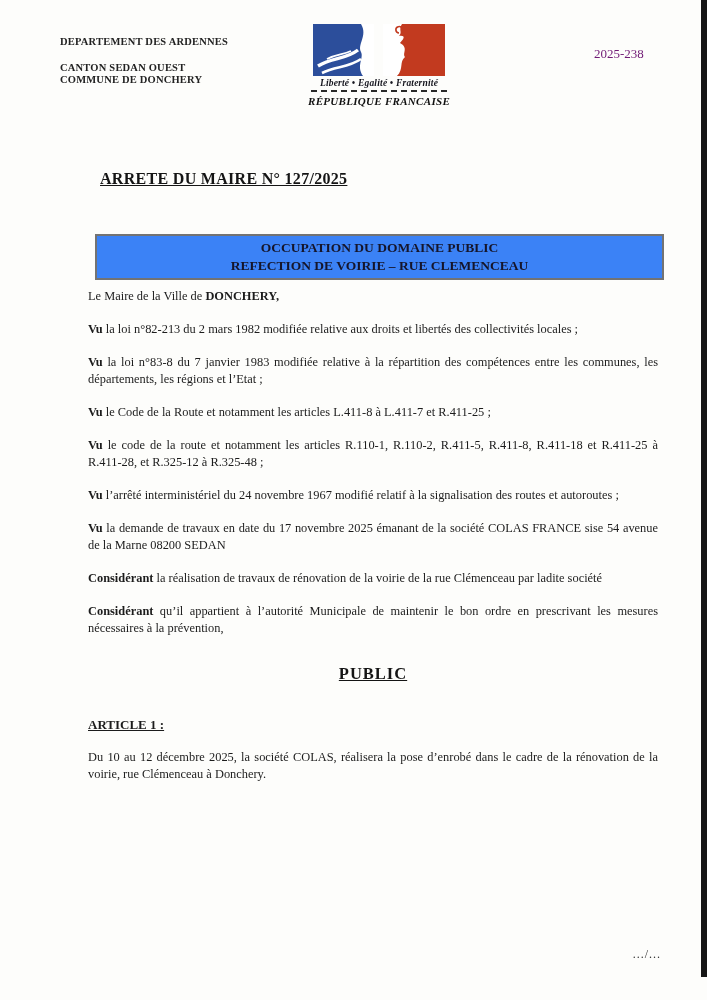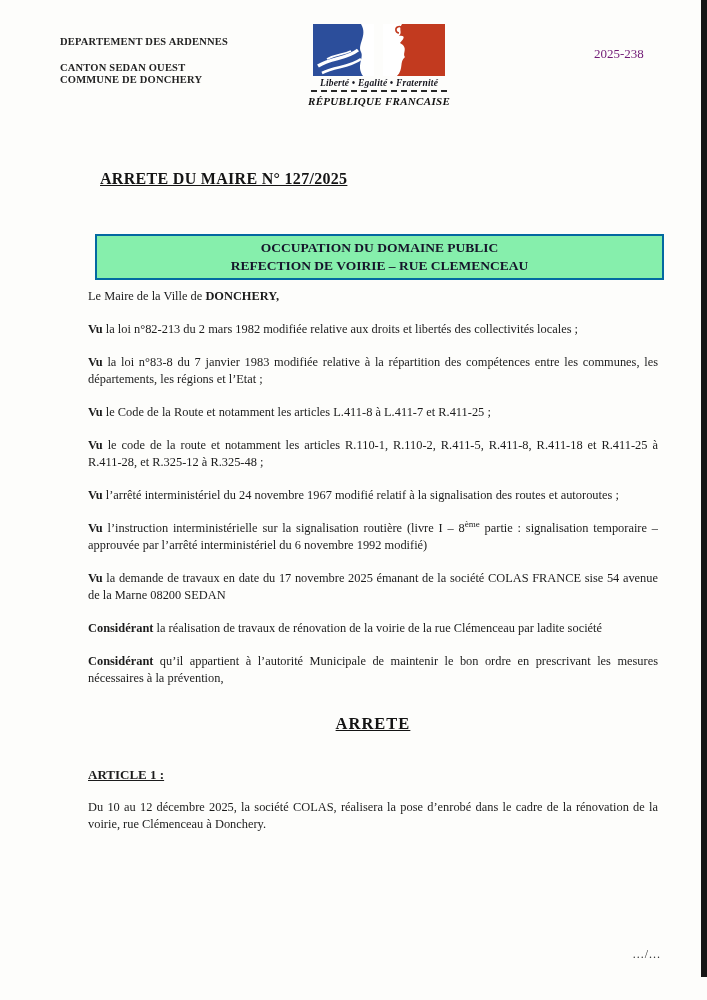--- a/index.html
+++ b/index.html
@@ -12,21 +12,21 @@
   .header-left .dept{margin-bottom:13px;}
   .logo-block{position:absolute;left:308px;top:24px;width:142px;text-align:center;}
   .logo-block svg{display:block;margin:0 auto;}
   .motto{font-size:9.5px;font-weight:bold;font-style:italic;margin-top:2px;letter-spacing:.2px;color:#16161f;}
   .dashline{border-top:2px dashed #2a2a2a;margin:2px 3px 3px;}
   .republic{font-size:11px;font-weight:bold;font-style:italic;letter-spacing:.3px;color:#111;}
   .ref{position:absolute;left:594px;top:38px;font-size:13px;color:#701a75;margin-top:8px;}
   .title{position:absolute;left:100px;top:170px;width:568px;text-align:left;
          font-size:16px;font-weight:bold;text-decoration:underline;letter-spacing:.3px;color:#141414;}
   .subject-box{position:absolute;left:95px;top:234px;width:569px;box-sizing:border-box;
-         background:#86efac;border:2px solid #0369a1;text-align:center;font-weight:bold;
+         background:#3b82f6;border:2px solid #737373;text-align:center;font-weight:bold;
          font-size:13.5px;line-height:18px;padding:3px 0;color:#15152a;}
   .doc-body{position:absolute;left:88px;top:288px;width:570px;font-size:12.4px;line-height:17px;text-align:justify;color:#1c1c1c;}
   .doc-body p{margin:0 0 16px;}
   sup{font-size:9px;line-height:0;}
   .arrete-heading{text-align:center;font-size:16.5px;font-weight:bold;text-decoration:underline;
          letter-spacing:1px;margin:28px 0 34px;color:#141414;}
   .article-heading{font-weight:bold;text-decoration:underline;font-size:13px;margin:0 0 1px;}
   .article-body{margin:0;}
   .continuation{position:absolute;right:46px;top:947px;font-size:12px;letter-spacing:1px;color:#333;}
   .right-strip{position:absolute;right:0;top:0;width:6px;height:977px;background:#161616;}
@@ -66,26 +66,25 @@
 </div>
 
 <div class="doc-body">
   <p class="intro"><span>Le Maire de la Ville de </span><b>DONCHERY,</b></p>
 
   <p><b>Vu</b><span> la loi n°82-213 du 2 mars 1982 modifiée relative aux droits et libertés des collectivités locales ;</span></p>
   <p><b>Vu</b><span> la loi n°83-8 du 7 janvier 1983 modifiée relative à la répartition des compétences entre les communes, les départements, les régions et l’Etat ;</span></p>
   <p><b>Vu</b><span> le Code de la Route et notamment les articles L.411-8 à L.411-7 et R.411-25 ;</span></p>
   <p><b>Vu</b><span> le code de la route et notamment les articles R.110-1, R.110-2, R.411-5, R.411-8, R.411-18 et R.411-25 à R.411-28, et R.325-12 à R.325-48 ;</span></p>
   <p><b>Vu</b><span> l’arrêté interministériel du 24 novembre 1967 modifié relatif à la signalisation des routes et autoroutes ;</span></p>
-  <p><b>Vu</b><span> l’instruction interministérielle sur la signalisation routière (livre I – 8</span><sup>ème</sup><span> partie : signalisation temporaire – approuvée par l’arrêté interministériel du 6 novembre 1992 modifié)</span></p>
   <p><b>Vu</b><span> la demande de travaux en date du 17 novembre 2025 émanant de la société COLAS FRANCE sise 54 avenue de la Marne 08200 SEDAN</span></p>
   <p><b>Considérant</b><span> la réalisation de travaux de rénovation de la voirie de la rue Clémenceau par ladite société</span></p>
   <p><b>Considérant</b><span> qu’il appartient à l’autorité Municipale de maintenir le bon ordre en prescrivant les mesures nécessaires à la prévention,</span></p>
 
-  <div class="arrete-heading">ARRETE</div>
+  <div class="arrete-heading">PUBLIC</div>
 
   <p class="article-heading">ARTICLE 1 :</p>
   <p class="article-body">Du 10 au 12 décembre 2025, la société COLAS, réalisera la pose d’enrobé dans le cadre de la rénovation de la voirie, rue Clémenceau à Donchery.</p>
 </div>
 
 <div class="continuation">.../...</div>
 
 <div class="right-strip"></div>
 
 </body></html>

